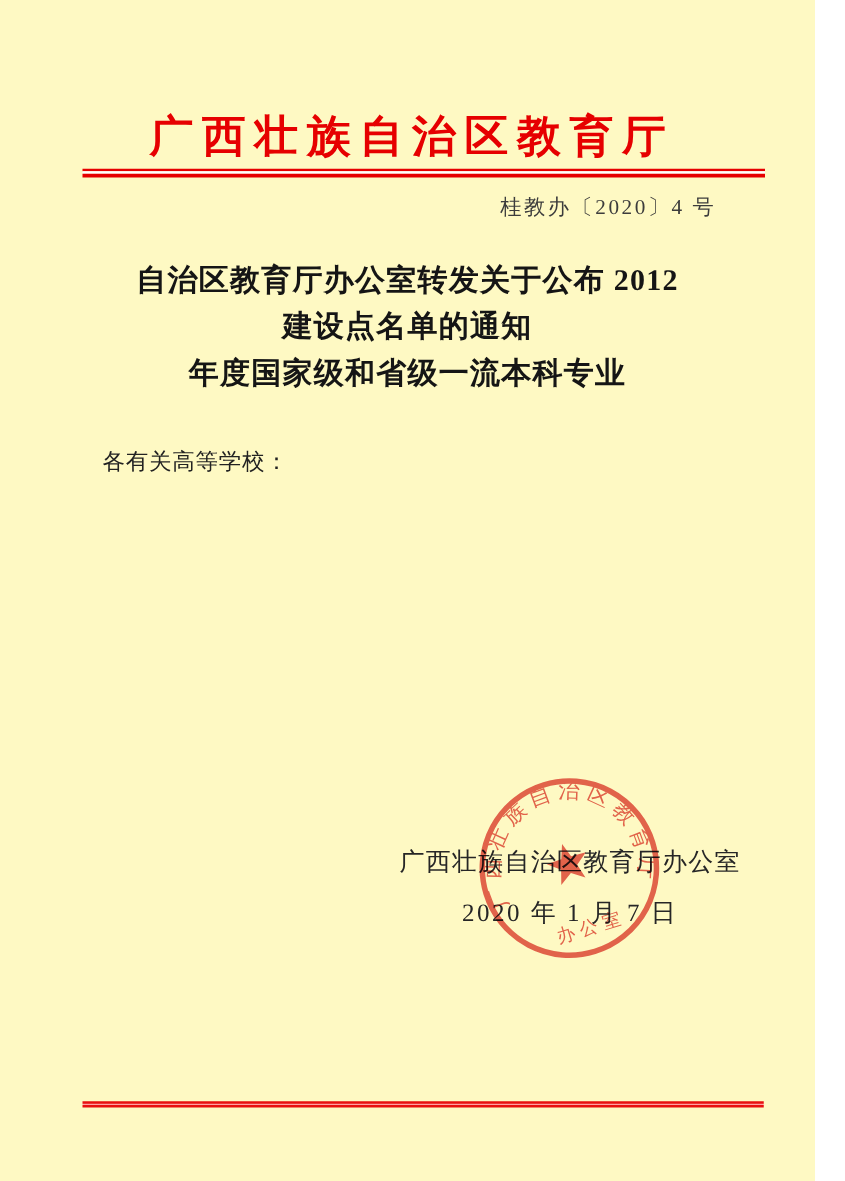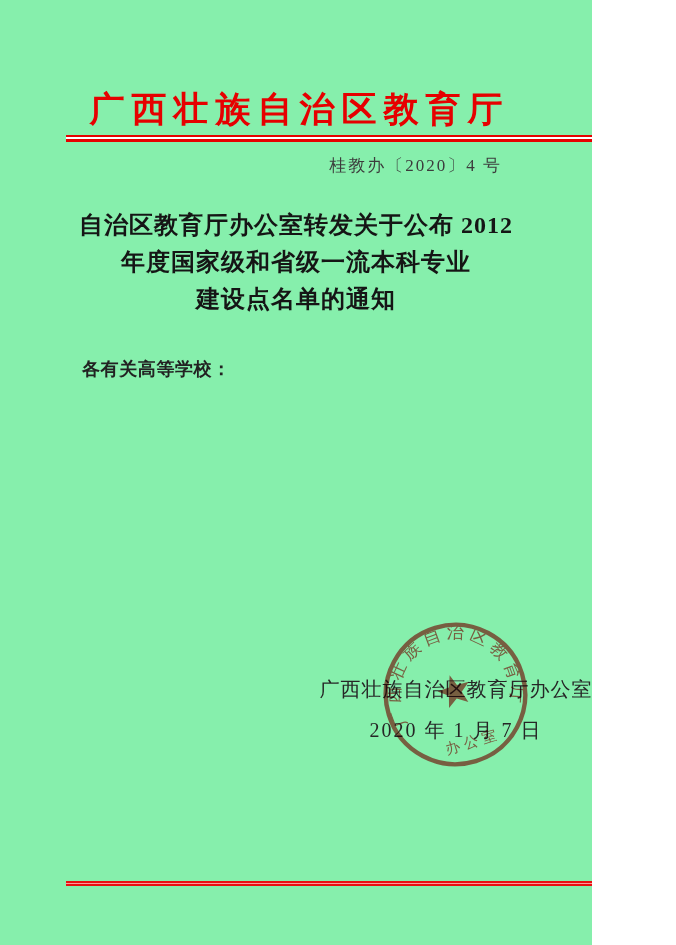--- a/index.html
+++ b/index.html
@@ -1,20 +1,20 @@
 <!DOCTYPE html>
 <html><head>
 <meta charset="utf-8">
 <style>
   html, body { margin: 0; padding: 0; background: #ffffff; }
   .page {
     position: relative;
-    width: 592px;
+    width: 652px;
     height: 945px;
-    background: #86efac;
+    background: #fef9c3;
     overflow: hidden;
     font-family: "Liberation Serif", "DejaVu Serif", serif;
   }
   
   .org-name {
     position: absolute;
     top: 86px; left: 0; right: 0;
     text-align: center;
     color: #e60000;
     font-size: 35px;
@@ -25,21 +25,21 @@
   }
   .head-rule {
     position: absolute;
     top: 135px; left: 66px; width: 546px;
   }
   .head-rule .thin { height: 2px; background: #e60000; }
   .head-rule .gap  { height: 2px; background: #ffffff; }
   .head-rule .thick{ height: 3px; background: #e60000; }
   .doc-number {
     position: absolute;
-    top: 154px; left: 0; right: 90px;
+    top: 154px; left: 0; right: 79px;
     text-align: right;
     color: #3c3c3c;
     font-size: 17px;
     letter-spacing: 2px;
     white-space: nowrap;
   }
   .doc-title {
     position: absolute;
     top: 207px; left: 0; right: 0;
     text-align: center;
@@ -49,21 +49,20 @@
     line-height: 37px;
     letter-spacing: 1px;
   }
   .body-text {
     position: absolute;
     top: 353px; left: 82px; width: 514px;
     color: #222222;
     font-size: 18px;
     line-height: 32px;
     letter-spacing: 0.6px;
-    font-weight: bold;
   }
   .body-text .salutation { text-align: left; }
   .body-text .para {
     margin: 0;
     text-indent: 2.2em;
     text-align: justify;
   }
   .sign-block {
     position: absolute;
     left: 296px; top: 676px; width: 320px;
@@ -102,22 +101,22 @@
   <div class="head-rule">
     <div class="thin"></div>
     <div class="gap"></div>
     <div class="thick"></div>
   </div>
 
   <div class="doc-number">桂教办〔2020〕4 号</div>
 
   <div class="doc-title">
     <div>自治区教育厅办公室转发关于公布 2012</div>
+    <div>建设点名单的通知</div>
     <div>年度国家级和省级一流本科专业</div>
-    <div>建设点名单的通知</div>
   </div>
 
   <div class="body-text">
     <div class="salutation">各有关高等学校：</div>
   </div>
 
   <div class="sign-block">
     <div class="sig">广西壮族自治区教育厅办公室</div>
     <div class="date">2020 年 1 月 7 日</div>
   </div>

